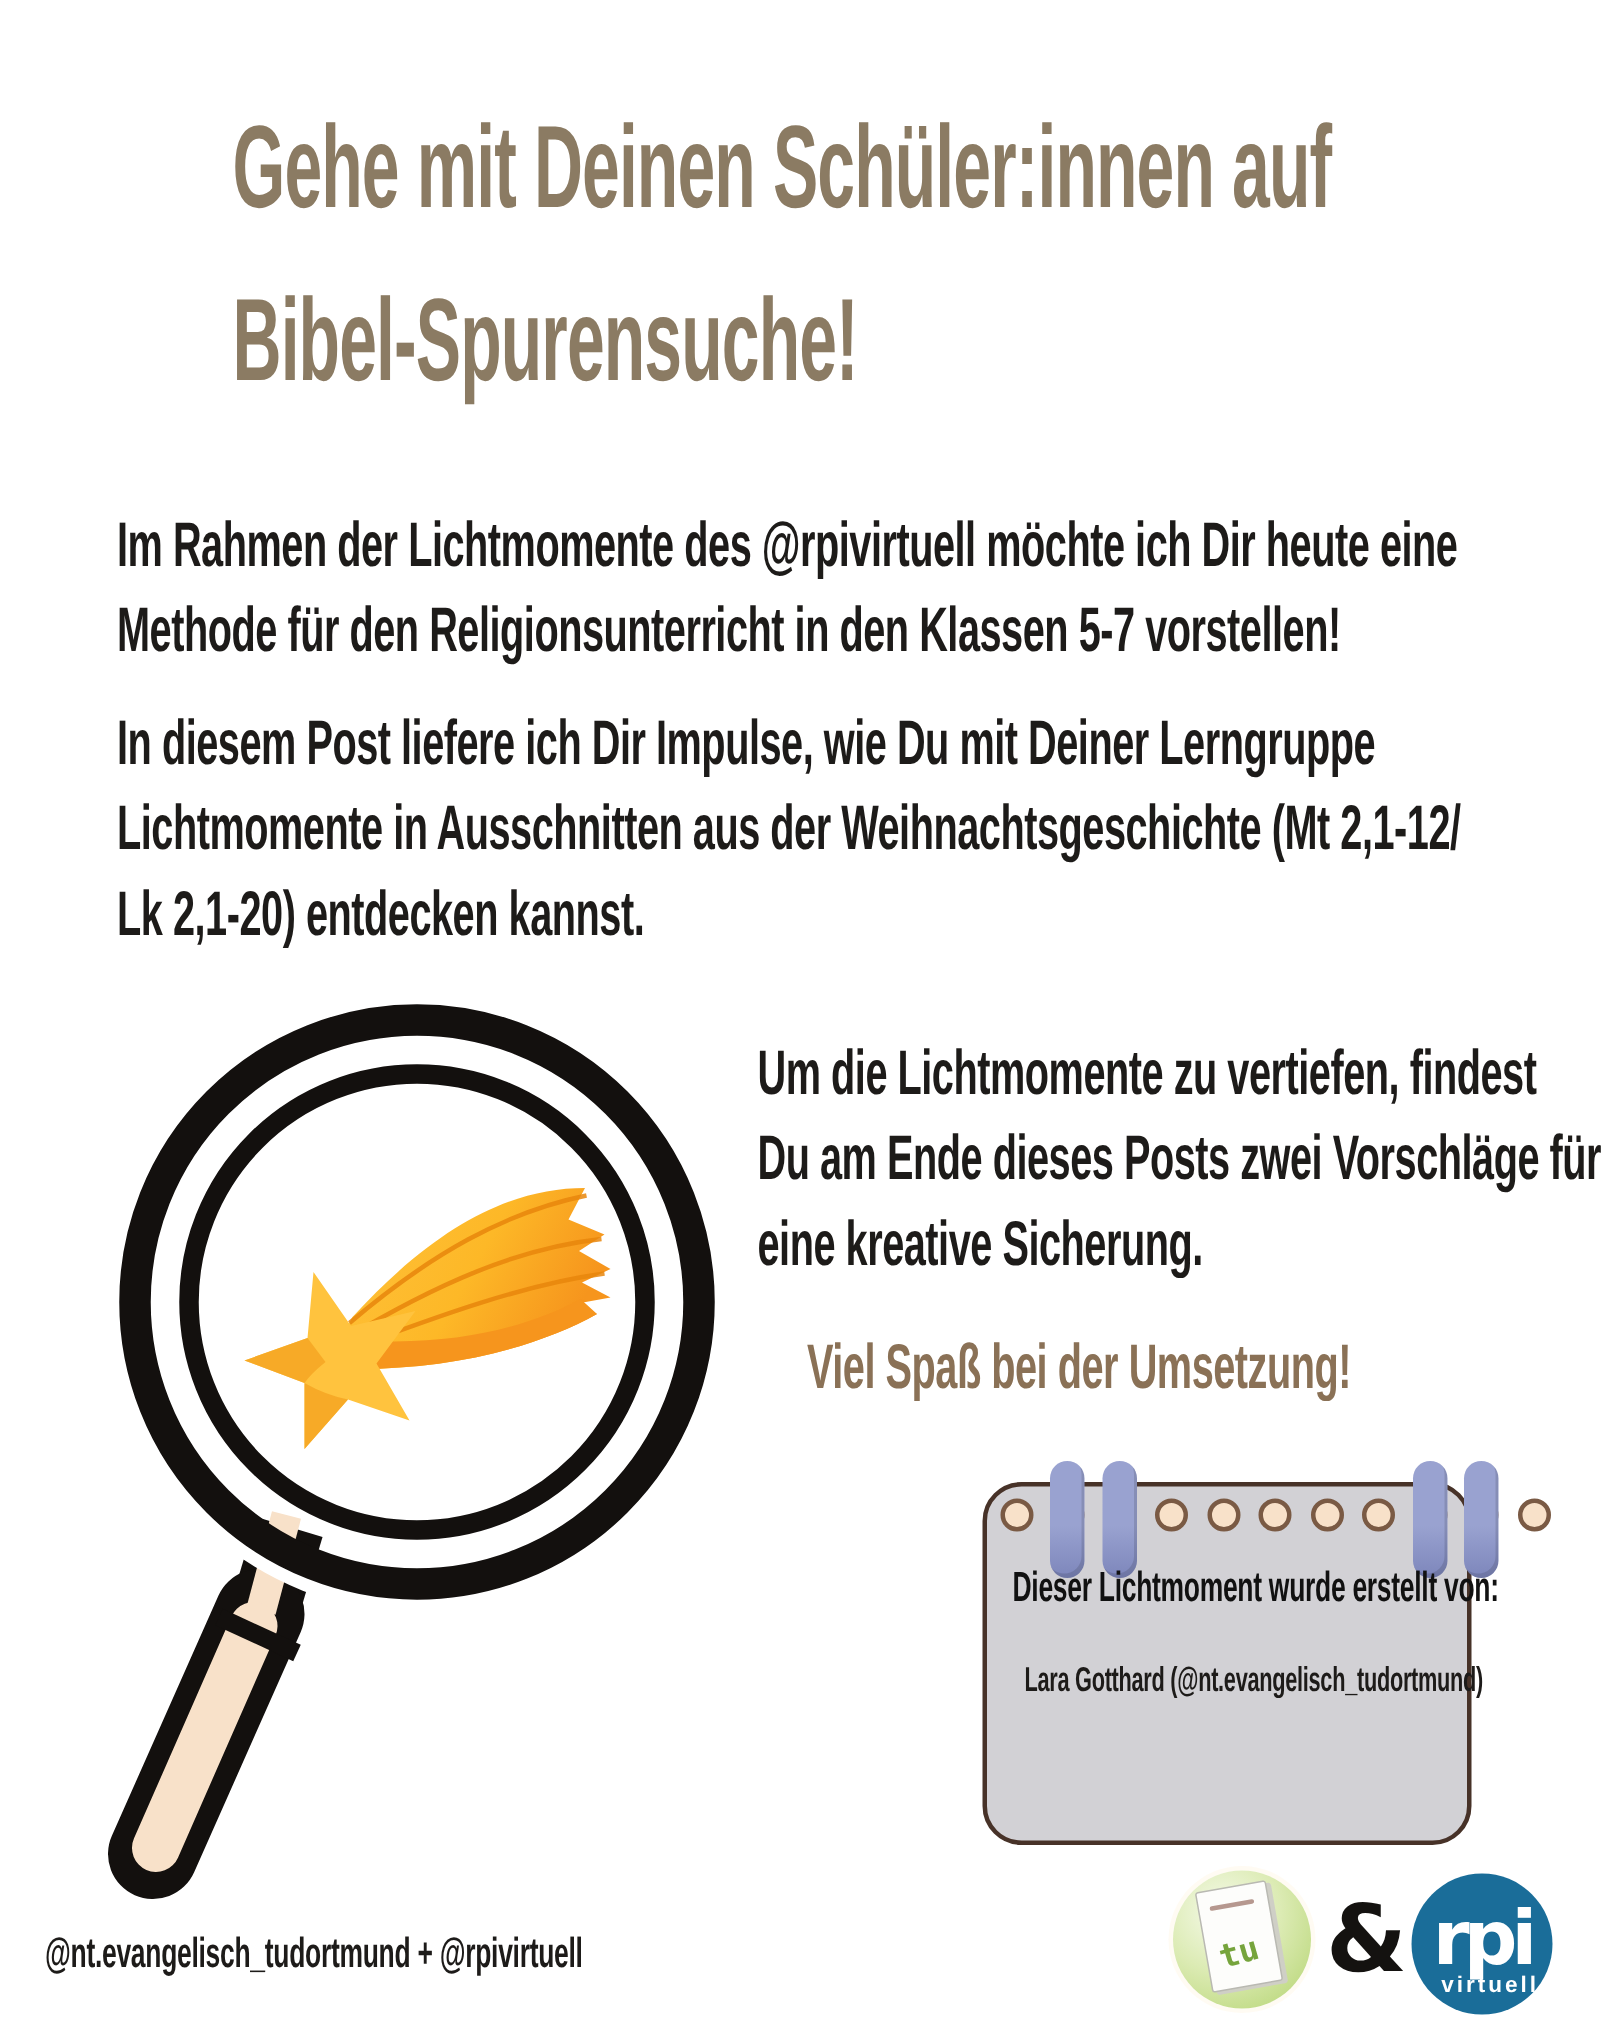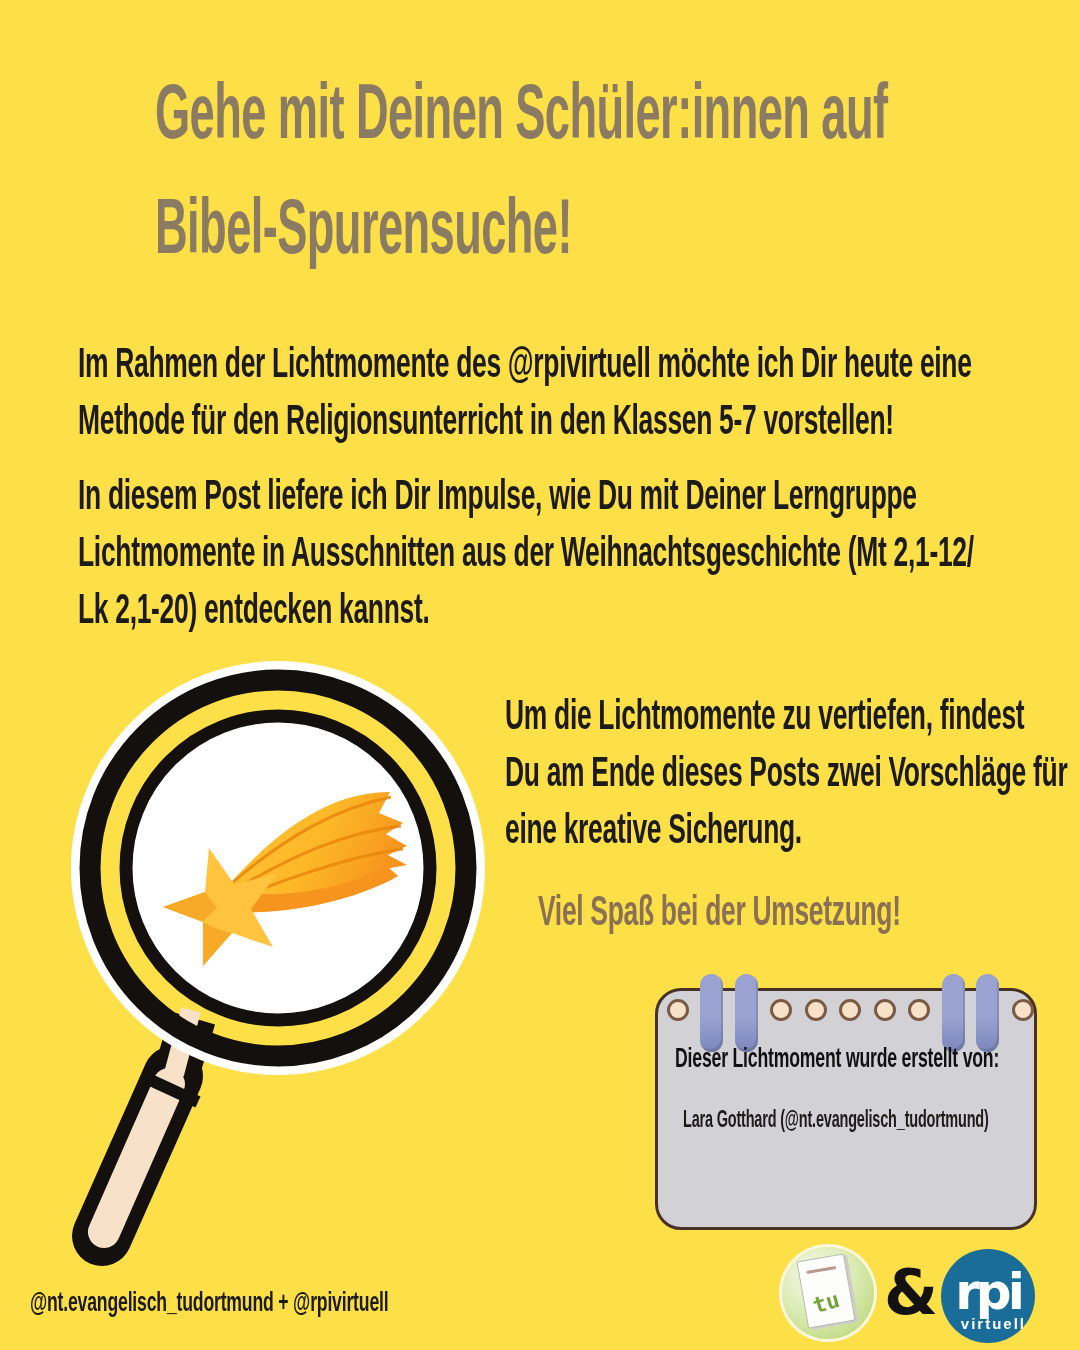--- a/index.html
+++ b/index.html
@@ -1,20 +1,20 @@
 <!DOCTYPE html>
 <html><head>
 <meta charset="utf-8">
 <style>
   html,body{margin:0;padding:0;background:#e8e0d5;}
   .poster{
     position:relative;
     width:1080px;height:1350px;
     margin:0 auto;
-    background:#fde047;
+    background:#ffffff;
     overflow:hidden;
     font-family:"Liberation Sans", sans-serif;
   }
   .cond{
     transform-origin:0 0;
     white-space:nowrap;
   }
   
   .title{
     position:absolute;left:155px;top:54px;
@@ -42,21 +42,21 @@
     position:absolute;left:30px;top:1284px;
     font-size:28px;color:#1d1b19;line-height:36px;
     font-weight:bold;letter-spacing:-0.3px;
     transform:scaleX(0.63);
   }
   
   .magnifier-svg{position:absolute;left:55px;top:650px;}
   
   .notepad{
     position:absolute;left:655px;top:988px;
-    width:382px;height:242px;
+    width:326px;height:242px;
     background:#d2d1d5;
     border:3px solid #473228;
     border-radius:26px;
     box-sizing:border-box;
   }
   .hole{
     position:absolute;top:8px;
     width:22px;height:22px;border-radius:50%;
     background:#f8e1c9;
     border:3px solid #7a5a44;

